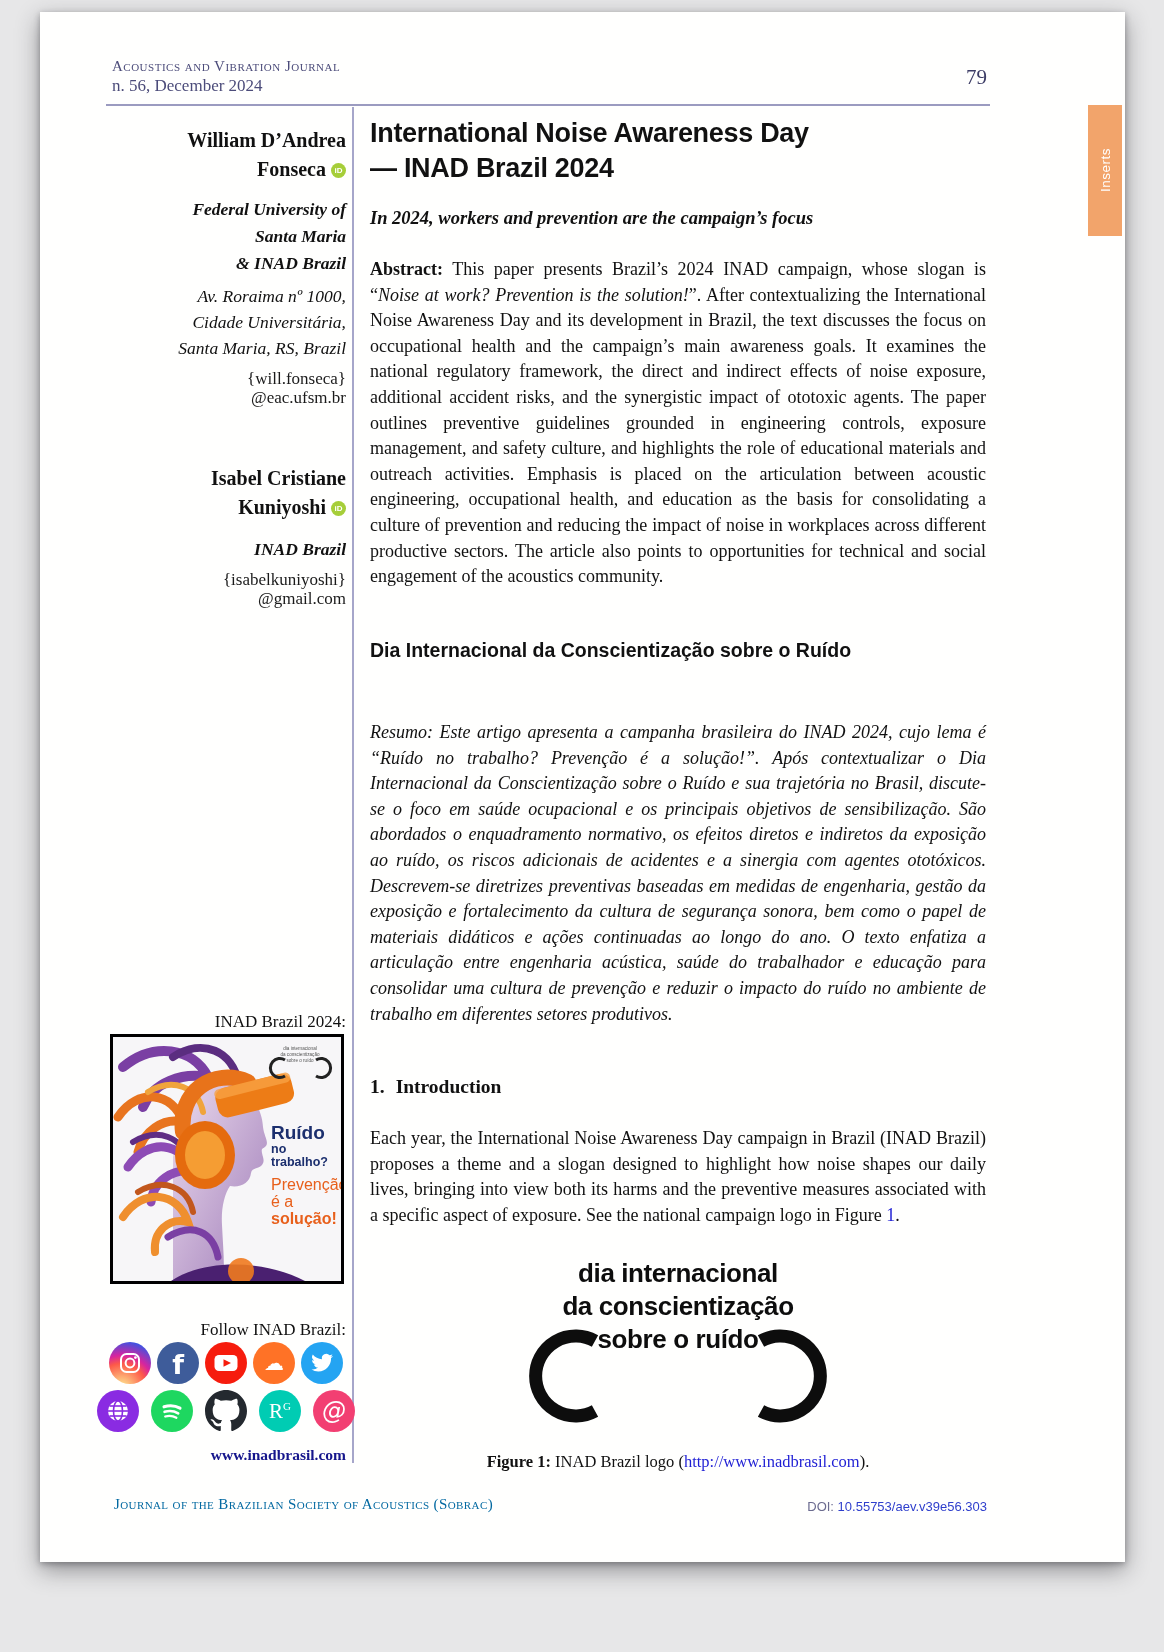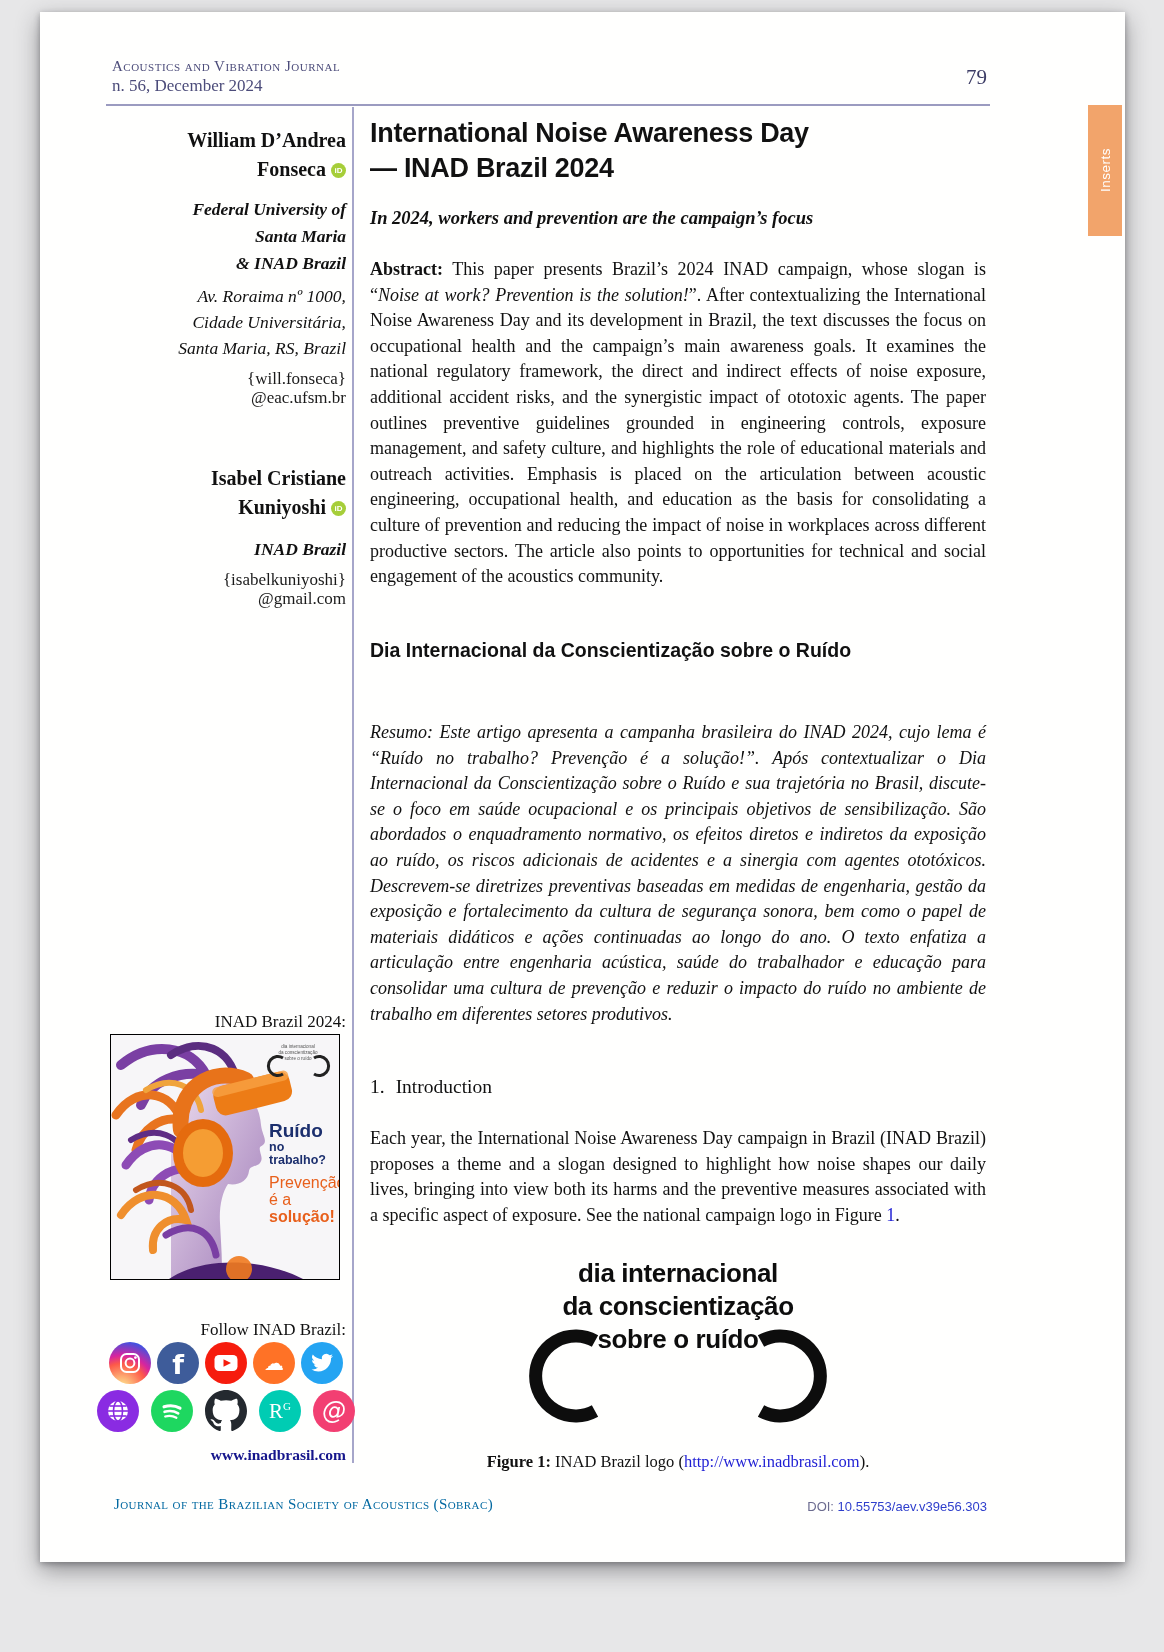--- a/index.html
+++ b/index.html
@@ -33,21 +33,21 @@
     color:#fff;font-family:"Liberation Sans",sans-serif;font-size:8px;font-weight:bold;
     line-height:15px;text-align:center;vertical-align:3px;margin-left:5px;}
   .affil{font-size:17.5px;font-weight:bold;font-style:italic;line-height:27px;}
   .a1affil{top:184px;} .a2affil{top:524px;}
   .addr{font-size:17.5px;font-style:italic;line-height:26px;}
   .a1addr{top:271px;}
   .email{font-size:17px;line-height:19px;color:#1a1a1a;}
   .a1email{top:357px;} .a2email{top:558px;}
   .posterlabel{top:1000px;font-size:17px;text-align:center;}
   .poster{position:absolute;left:4px;top:1022px;width:228px;height:244px;
-    border:1px solid #000000;background:#f7f6f8;overflow:hidden;}
+    border:3px solid #000000;background:#f7f6f8;overflow:hidden;}
   .poster-text{position:absolute;left:158px;top:86px;width:66px;line-height:1.05;
     font-family:"Liberation Sans",sans-serif;}
   .pt-l1{font-size:19px;font-weight:bold;color:#1c2f6e;}
   .pt-l2{font-size:12.5px;font-weight:bold;color:#1c2f6e;margin-bottom:8px;}
   .pt-l3{font-size:16px;font-weight:normal;color:#e8601c;}
   .pt-l4{font-size:16px;font-weight:bold;color:#e8601c;}
   .follow{top:1308px;font-size:17px;text-align:center;}
   .icons{position:absolute;left:0;width:240px;display:flex;gap:6px;justify-content:center;}
   .icons1{top:1330px;} .icons2{top:1378px;gap:12px;}
   .sicon{width:42px;height:42px;border-radius:50%;display:flex;align-items:center;
@@ -69,21 +69,21 @@
   .main{position:absolute;left:330px;top:0;width:616px;}
   .main .blk{position:absolute;width:616px;}
   .title{top:104px;font-family:"Liberation Sans",sans-serif;font-size:27px;font-weight:bold;
     line-height:35px;letter-spacing:-.3px;}
   .subtitle{top:196px;font-size:18.5px;font-weight:bold;font-style:italic;}
   .para{font-size:18px;line-height:25.6px;text-align:justify;}
   .abstract{top:227px;}
   .ptheading{top:621px;font-family:"Liberation Sans",sans-serif;font-size:19.5px;
     font-weight:bold;line-height:34px;}
   .resumo{top:690px;font-style:italic;}
-  .sechead{top:1064px;font-size:19.5px;font-weight:normal;}
+  .sechead{top:1064px;font-size:19.5px;font-weight:bold;}
   .sechead .secnum{margin-right:11px;}
   .intro{top:1096px;}
   .ref{color:#1f1fd4;cursor:pointer;text-decoration:none;}
   .inadlogo{top:1245px;}
   .logo-inner{width:340px;margin:0 auto;position:relative;text-align:center;
     font-family:"Liberation Sans",sans-serif;font-weight:bold;font-size:26px;
     line-height:33px;letter-spacing:-.4px;color:#0d0d0d;}
   .logo-arcs{position:absolute;left:15px;top:68px;}
   .caption{top:1440px;text-align:center;font-size:16.5px;}
   

